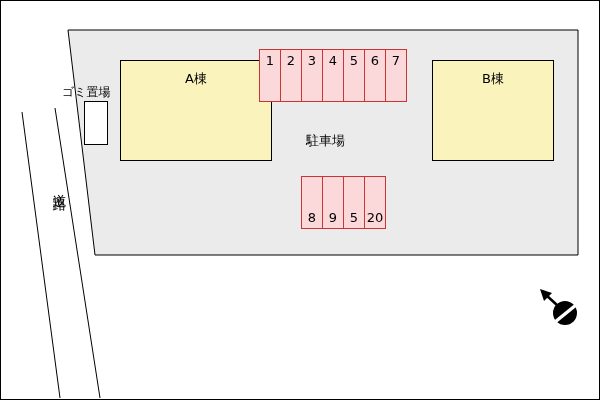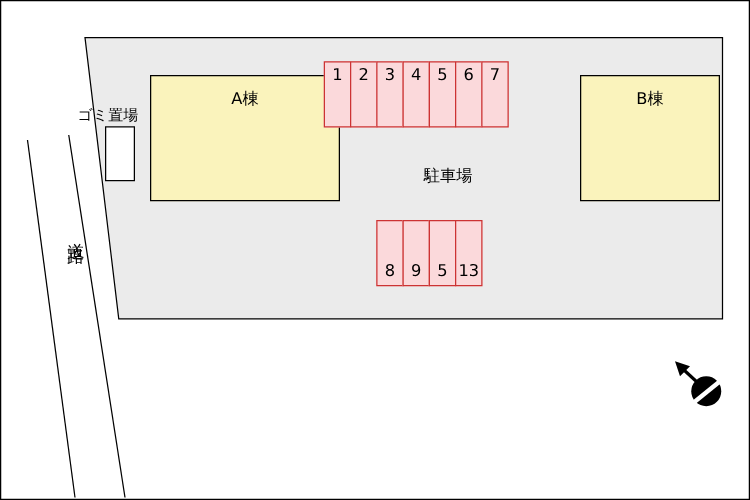--- a/index.html
+++ b/index.html
@@ -2,25 +2,25 @@
 <html style="--site-fill: #ebebeb; --building-fill: #faf3bc; --parking-fill: #fbd9db; --parking-border: #cc3333; --line: #000000;"><head>
 <meta charset="utf-8">
 <style>
   html,body{margin:0;padding:0;background:#fff;font-family:"DejaVu Sans","Liberation Sans",sans-serif;color:#000;}
   #stage{position:relative;width:598px;height:398px;border:1px solid #000;background:#fff;overflow:hidden;}
   #line-layer{position:absolute;left:0;top:0;width:598px;height:398px;}
   .site-poly{fill:var(--site-fill,#ebebeb);stroke:#000;stroke-width:1;}
   .road-line{stroke:#000;stroke-width:1;fill:none;}
   .building{position:absolute;background:var(--building-fill,#faf3bc);border:1px solid #000;box-sizing:border-box;text-align:center;padding-top:9px;font-size:13px;}
   #building-a{left:119px;top:59px;width:152px;height:101px;}
-  #building-b{left:431px;top:59px;width:112px;height:101px;margin-left:32px;}
+  #building-b{left:431px;top:59px;width:122px;height:101px;}
   .label{position:absolute;font-size:13px;white-space:nowrap;font-family:Liberation Mono, monospace;}
   #garbage-label{left:61px;top:83px;font-size:12px;}
   #garbage-box{position:absolute;left:83px;top:100px;width:24px;height:44px;background:#fff;border:1px solid #000;box-sizing:border-box;}
-  #parking-label{left:305px;top:131px;width:72px;text-align:right;}
+  #parking-label{left:305px;top:131px;width:72px;text-align:left;}
   #road-label{left:49px;top:182px;writing-mode:vertical-rl;text-orientation:upright;font-size:14px;letter-spacing:3px;}
   .parking-row{position:absolute;display:flex;}
   #parking-row-top{left:258px;top:48px;}
   #parking-row-bottom{left:300px;top:175px;}
   .cell{width:22px;height:53px;background:var(--parking-fill,#fbd9db);border:1px solid var(--parking-border,#cc3333);box-sizing:border-box;display:flex;justify-content:center;font-size:13px;}
   .cell+.cell{margin-left:-1px;}
   #parking-row-top .cell{align-items:flex-start;padding-top:3px;}
   #parking-row-bottom .cell{align-items:flex-end;padding-bottom:3px;}
   #compass{position:absolute;left:535px;top:284px;}
 </style>
@@ -78,21 +78,21 @@
     <div class="cell">
         <span>8</span>
       </div>
     <div class="cell">
         <span>9</span>
       </div>
     <div class="cell">
         <span>5</span>
       </div>
     <div class="cell">
-        <span>13</span>
+        <span>20</span>
       </div>
   </div>
 
   <svg id="compass" width="50" height="50" viewBox="0 0 50 50" xmlns="http://www.w3.org/2000/svg">
     <polygon points="4,4 16,8 8,16" fill="#000"></polygon>
     <line x1="9" y1="9" x2="22" y2="21" stroke="#000" stroke-width="2.5"></line>
     <circle cx="29" cy="28" r="12" fill="#000"></circle>
     <line x1="19" y1="37" x2="40" y2="20" stroke="#fff" stroke-width="3.5"></line>
   </svg>
 

